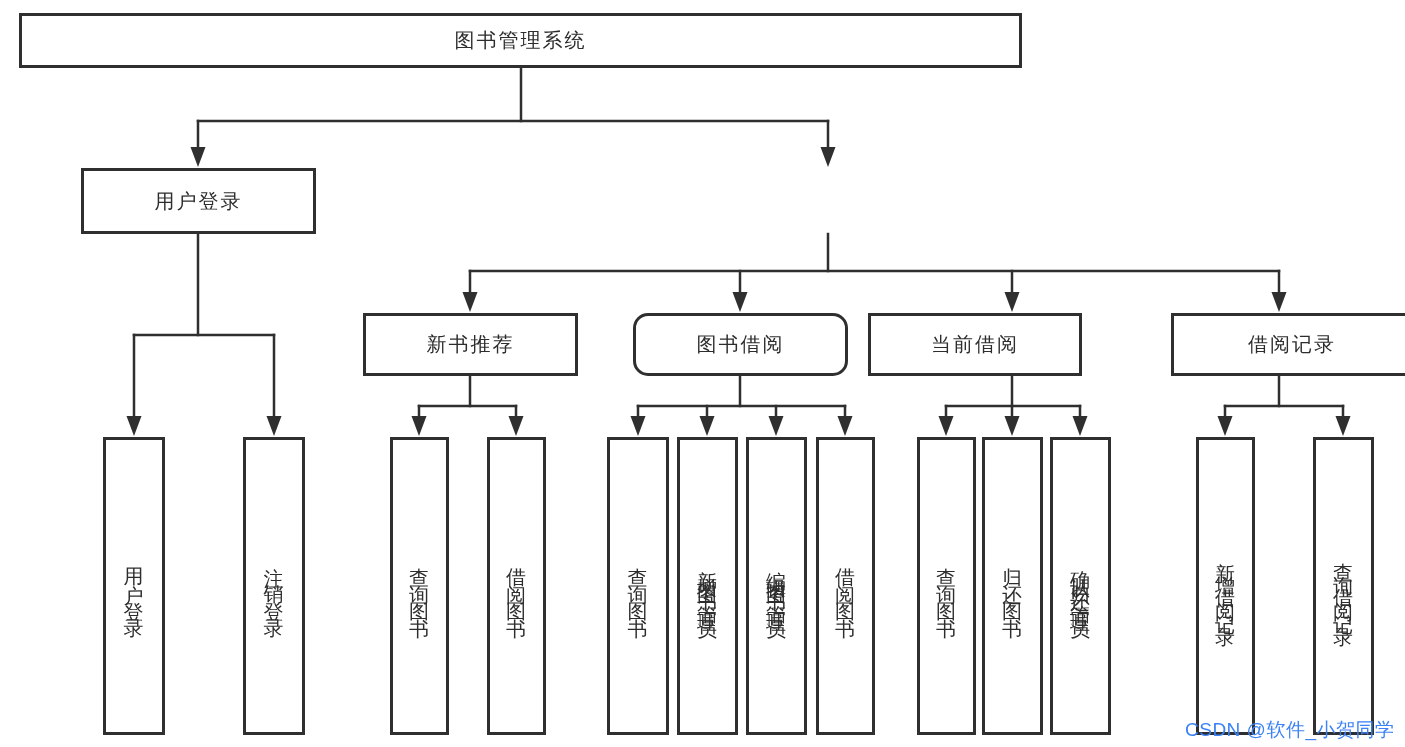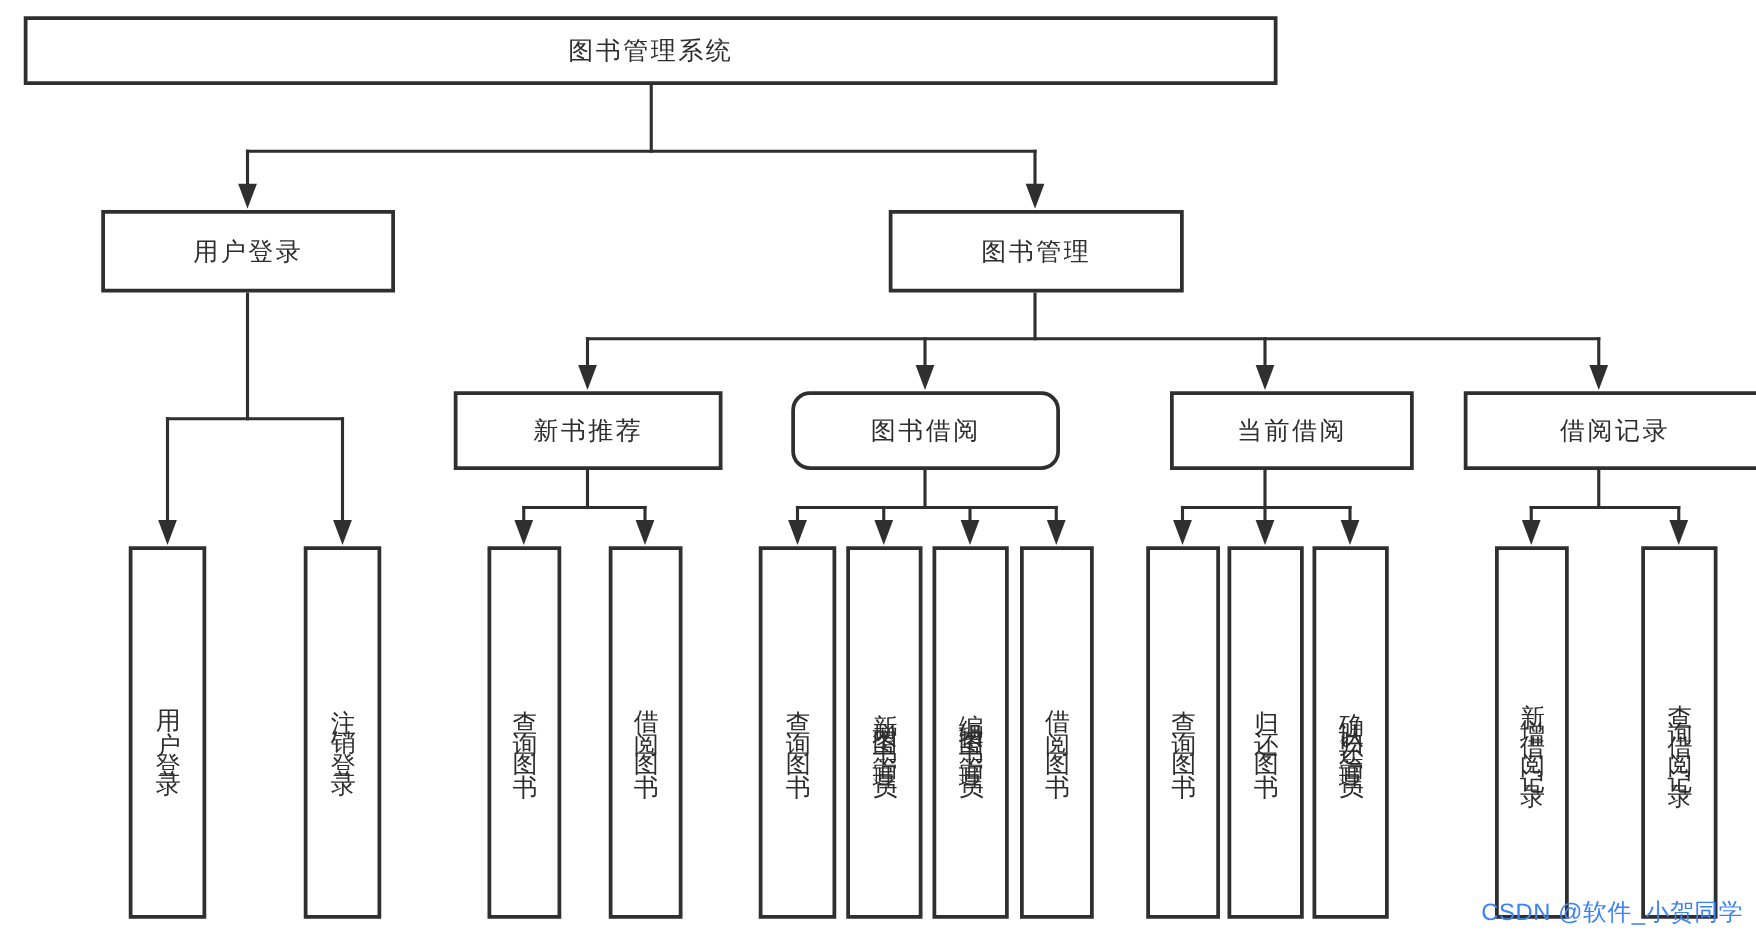--- a/index.html
+++ b/index.html
@@ -119,31 +119,28 @@
     </g>
   </svg>
 
   <div class="node hnode" style="left:19px;top:13px;width:1003px;height:55px;">
     <span>图书管理系统</span>
   </div>
 
   <div class="node hnode" style="left:81px;top:168px;width:235px;height:66px;">
     <span>用户登录</span>
   </div>
-  <div class="node hnode" style="left:711px;top:168px;width:236px;height:66px;">
-    <span>图书管理</span>
-  </div>
 
   <div class="node hnode" style="left:363px;top:313px;width:215px;height:63px;">
     <span>新书推荐</span>
   </div>
   <div class="node hnode" style="left:633px;top:313px;width:215px;height:63px;border-radius:15px;">
     <span>图书借阅</span>
   </div>
-  <div class="node hnode" style="left:936px;top:313px;width:195px;height:63px;">
+  <div class="node hnode" style="left:868px;top:313px;width:214px;height:63px;">
     <span>当前借阅</span>
   </div>
   <div class="node hnode" style="left:1171px;top:313px;width:242px;height:63px;">
     <span>借阅记录</span>
   </div>
 
   <div class="node leaf ls-lg" style="left:103px;top:437px;width:62px;height:298px;">
     <span class="vtext">用户登录</span>
   </div>
   <div class="node leaf ls-lg" style="left:243px;top:437px;width:62px;height:298px;">

